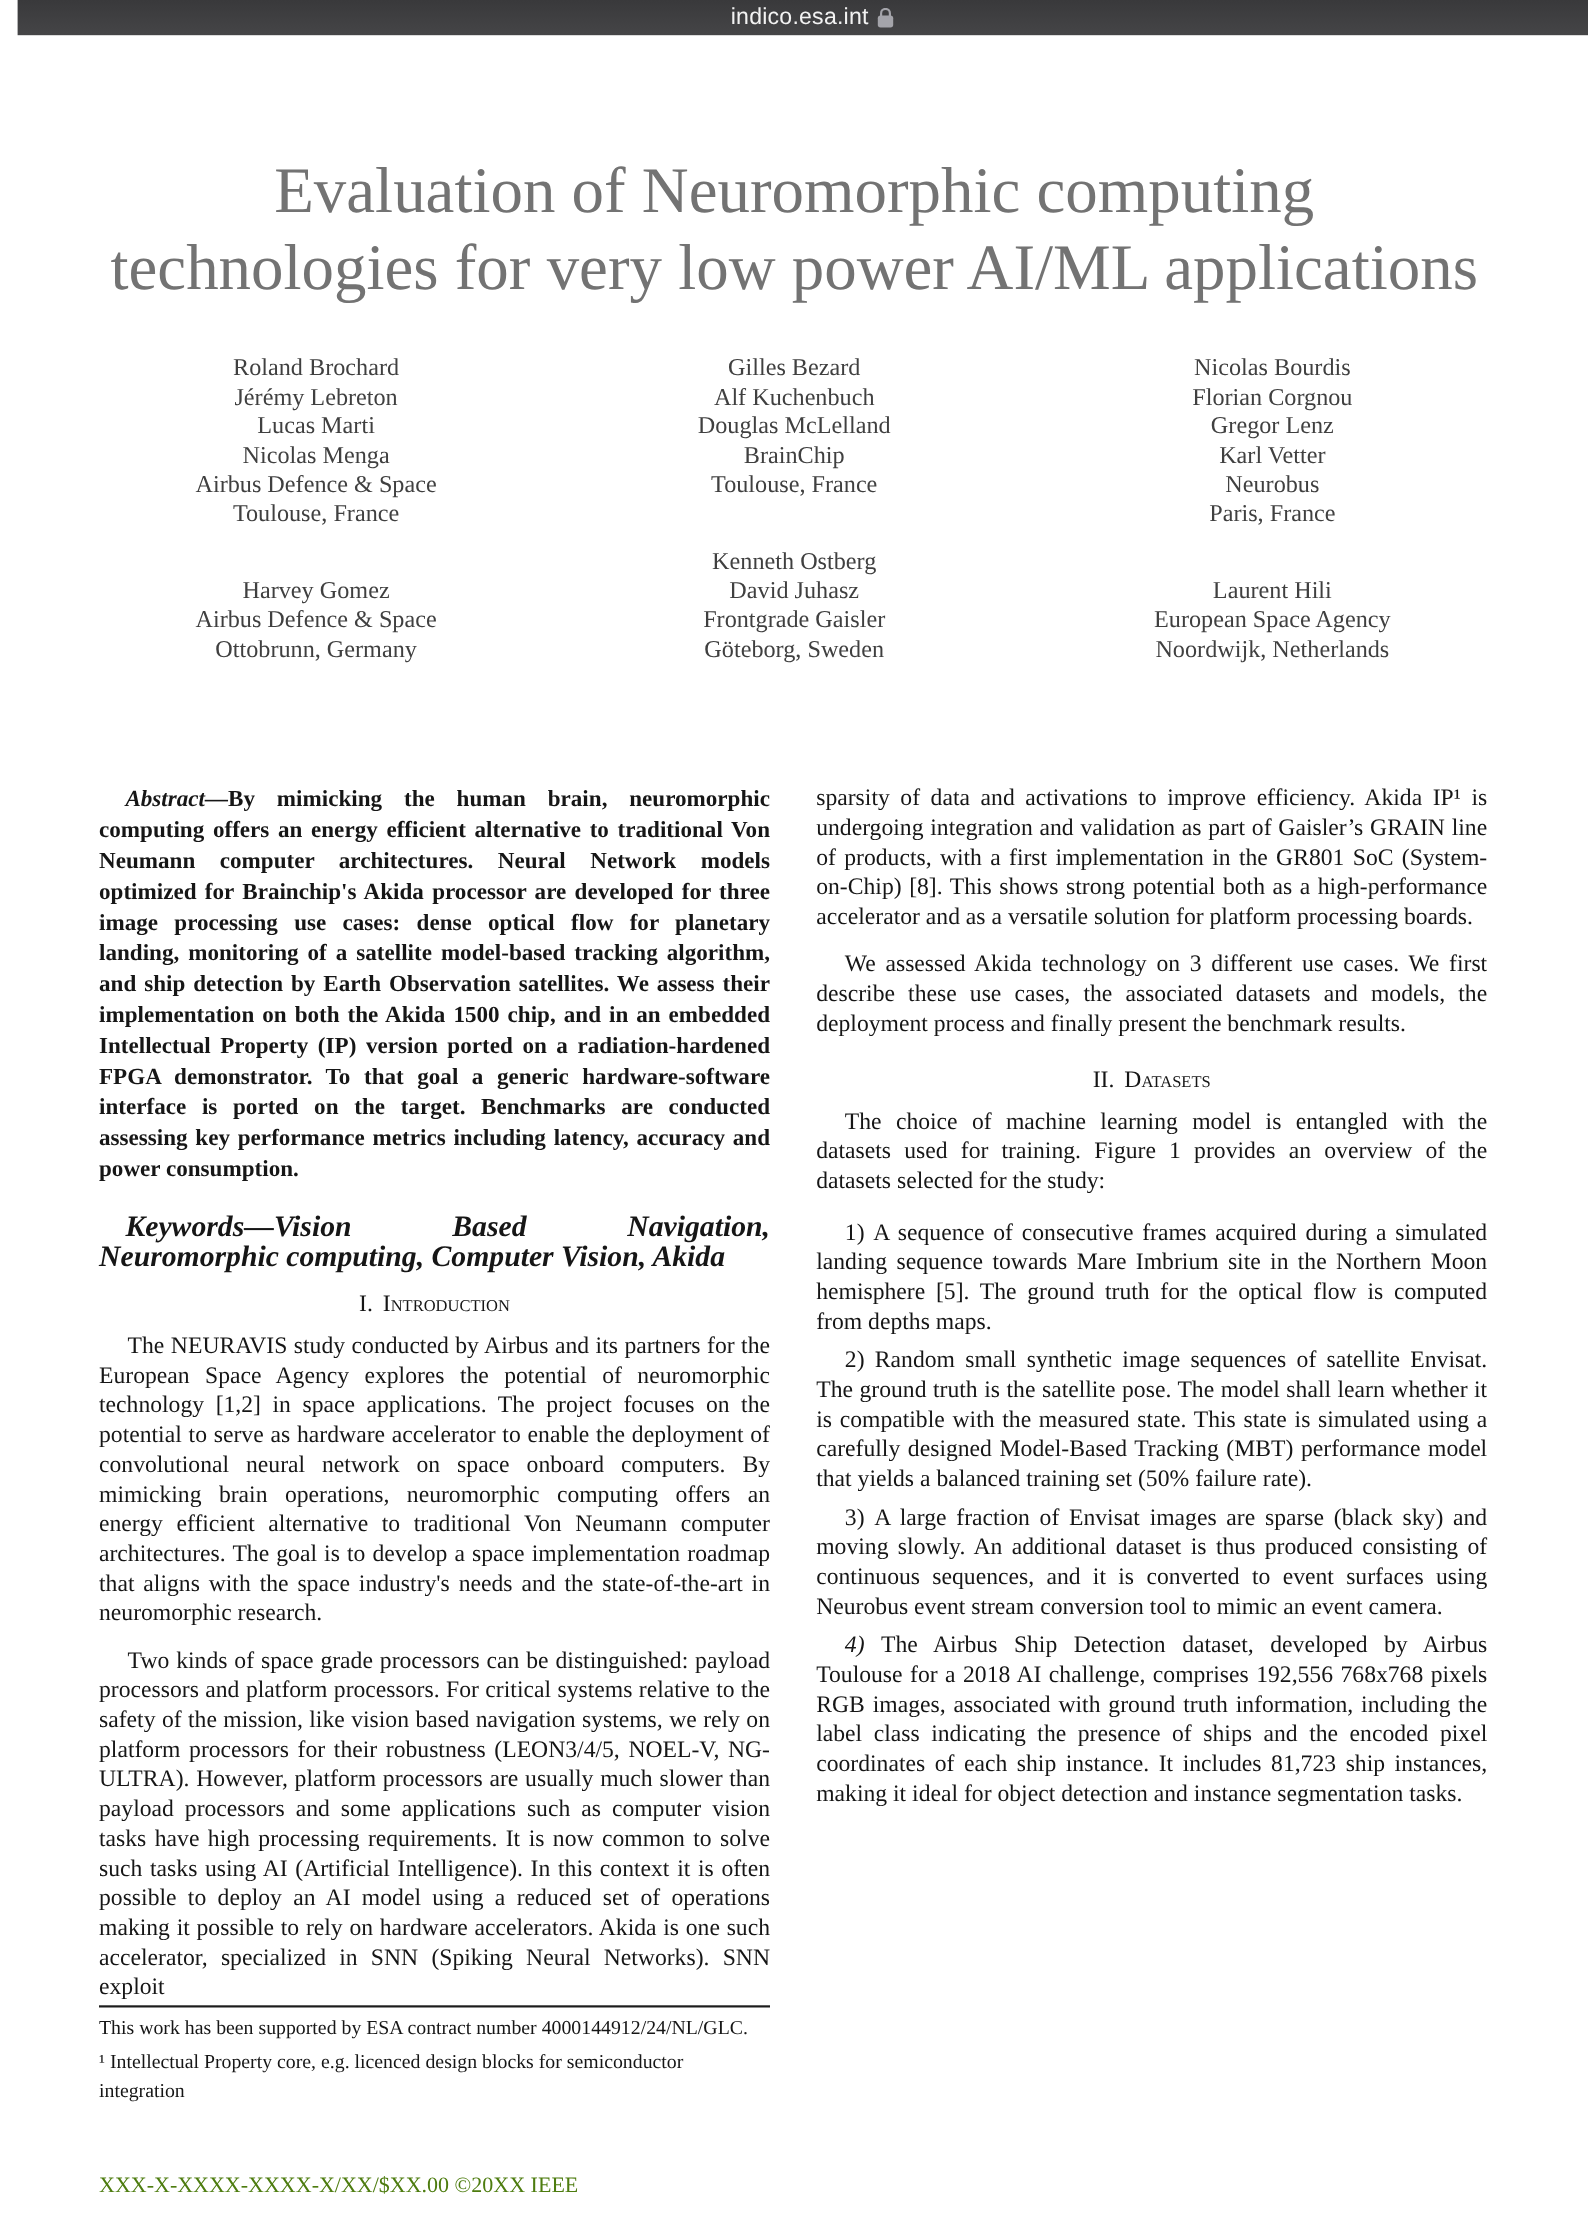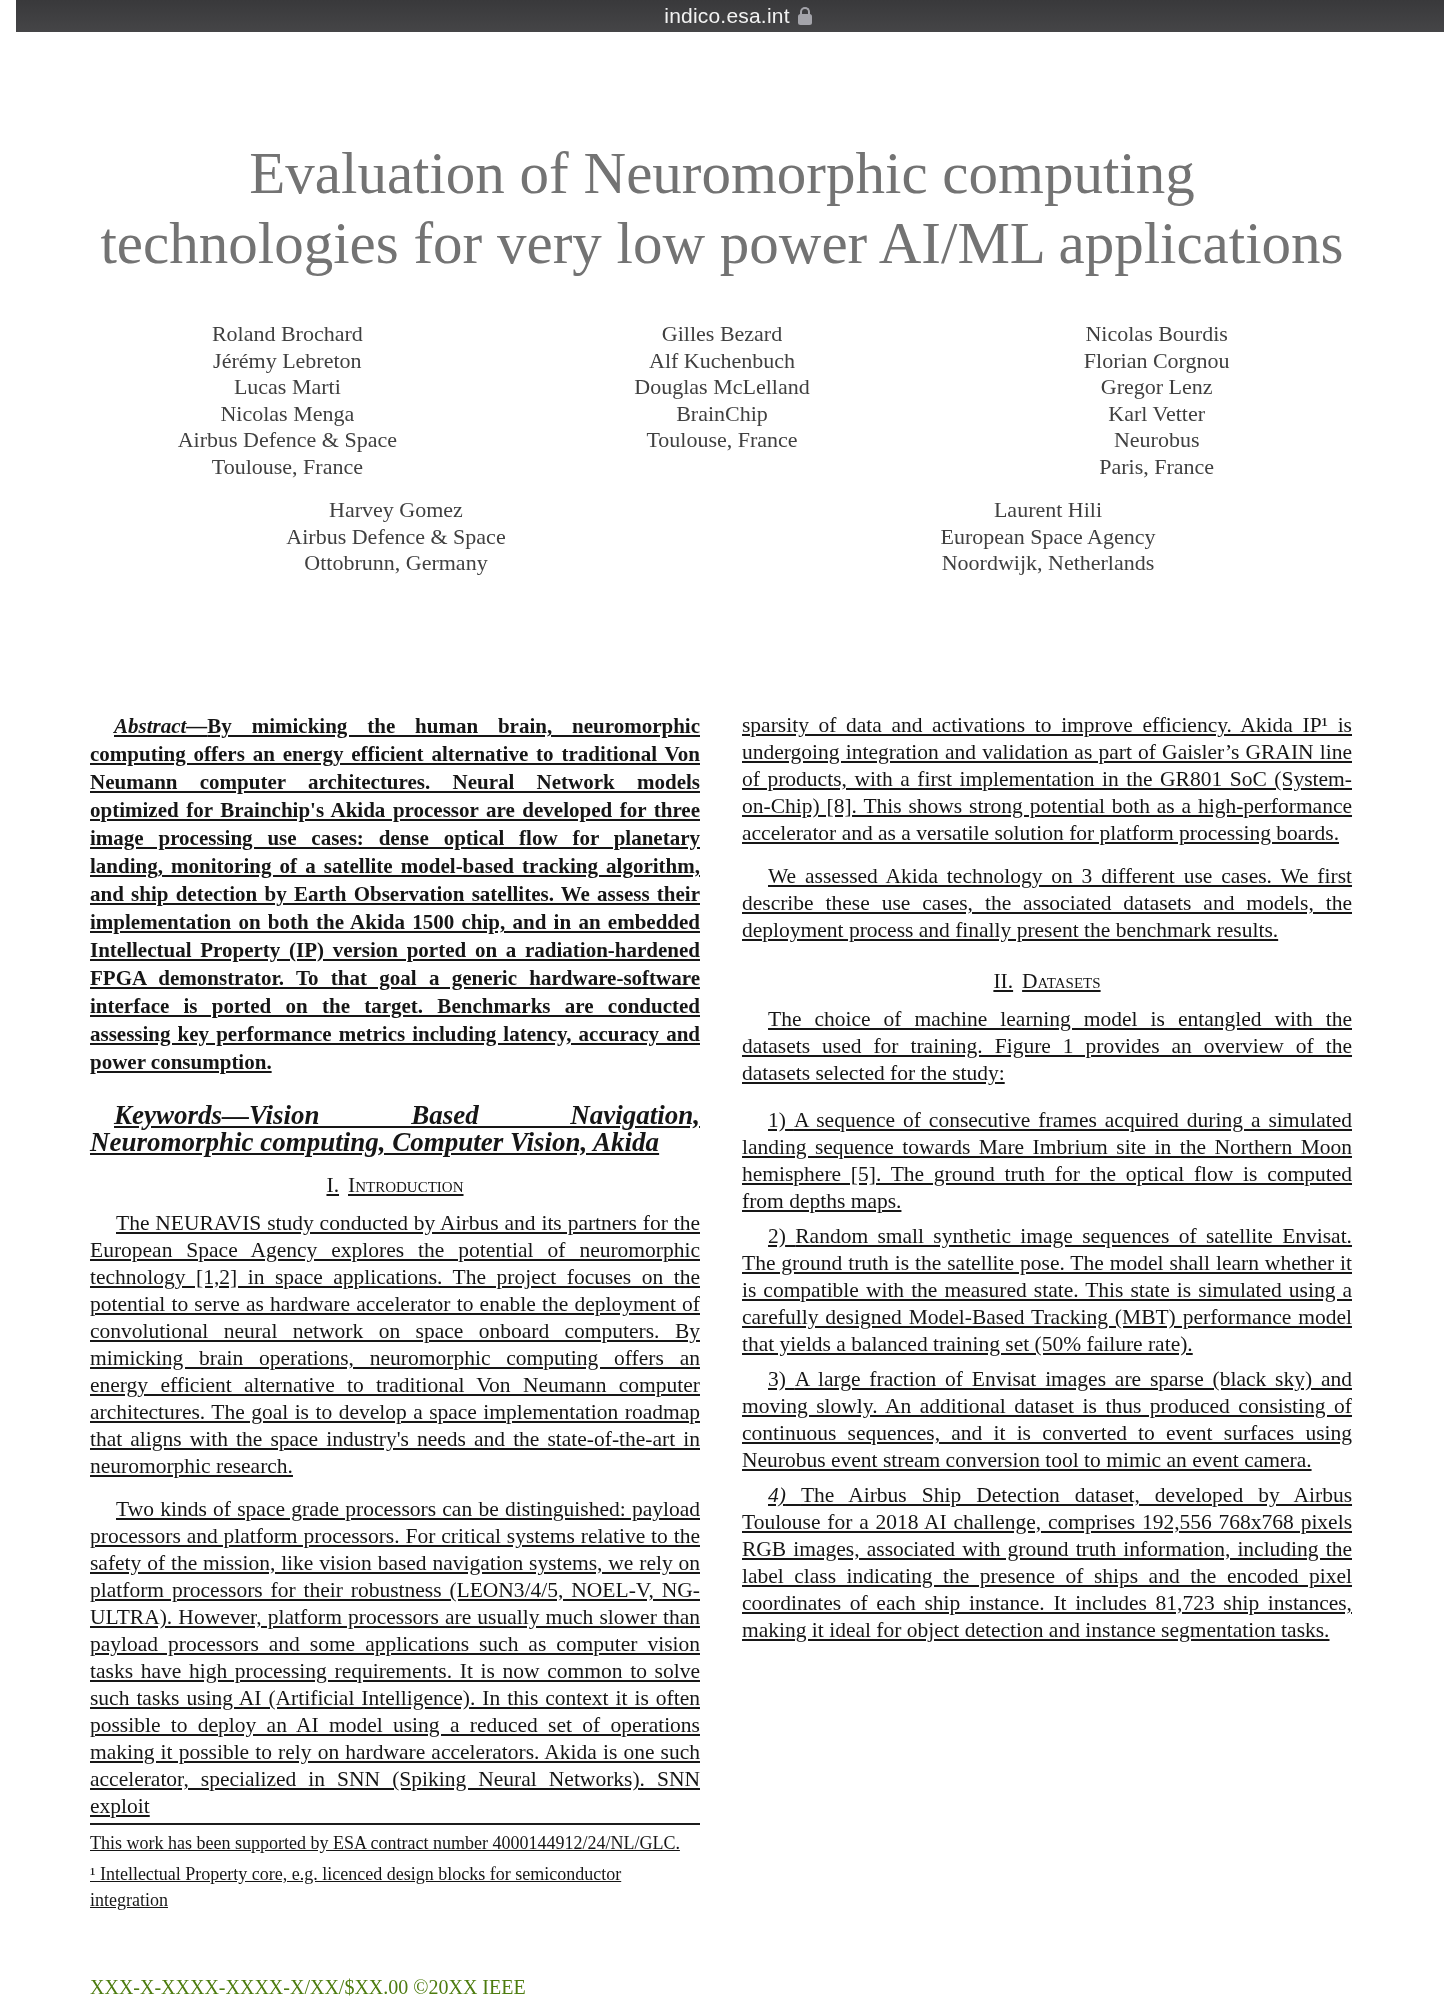--- a/index.html
+++ b/index.html
@@ -37,21 +37,21 @@
     white-space:nowrap;
   }
 
   
   .authors-row { position:absolute; left:70px; right:70px; display:flex; }
   .authors-row-1 { top:321px; }
   .authors-row-2 { top:497px; align-items:flex-end; }
   .author-col { flex:1 1 0; text-align:center; font-size:22px; line-height:26.5px; color:#404040; }
 
   
-  .col { position:absolute; top:712px; width:610px;text-decoration:underline; }
+  .col { position:absolute; top:712px; width:610px; }
   .col-left  { left:90px; }
   .col-right { left:742px; }
 
   .col p { margin:0; text-align:justify; }
 
   .abstract {
     font-weight:bold;
     font-size:21px; line-height:28px;
     text-indent:24px;
   }
@@ -128,20 +128,26 @@
   </div>
 </div>
 
 <div class="authors-row authors-row-2">
   <div class="author-col">
     <div>Harvey Gomez</div>
     <div>Airbus Defence &amp; Space</div>
     <div>Ottobrunn, Germany</div>
   </div>
   <div class="author-col">
+    <div>Kenneth Ostberg</div>
+    <div>David Juhasz</div>
+    <div>Frontgrade Gaisler</div>
+    <div>Göteborg, Sweden</div>
+  </div>
+  <div class="author-col">
     <div>Laurent Hili</div>
     <div>European Space Agency</div>
     <div>Noordwijk, Netherlands</div>
   </div>
 </div>
 
 <div class="col col-left">
   <p class="abstract">
     <span class="abs-label">Abstract—</span><span>By mimicking the human brain, neuromorphic computing offers an energy efficient alternative to traditional Von Neumann computer architectures. Neural Network models optimized for Brainchip's Akida processor are developed for three image processing use cases: dense optical flow for planetary landing, monitoring of a satellite model-based tracking algorithm, and ship detection by Earth Observation satellites. We assess their implementation on both the Akida 1500 chip, and in an embedded Intellectual Property (IP) version ported on a radiation-hardened FPGA demonstrator. To that goal a generic hardware-software interface is ported on the target. Benchmarks are conducted assessing key performance metrics including latency, accuracy and power consumption.</span>
   </p>

